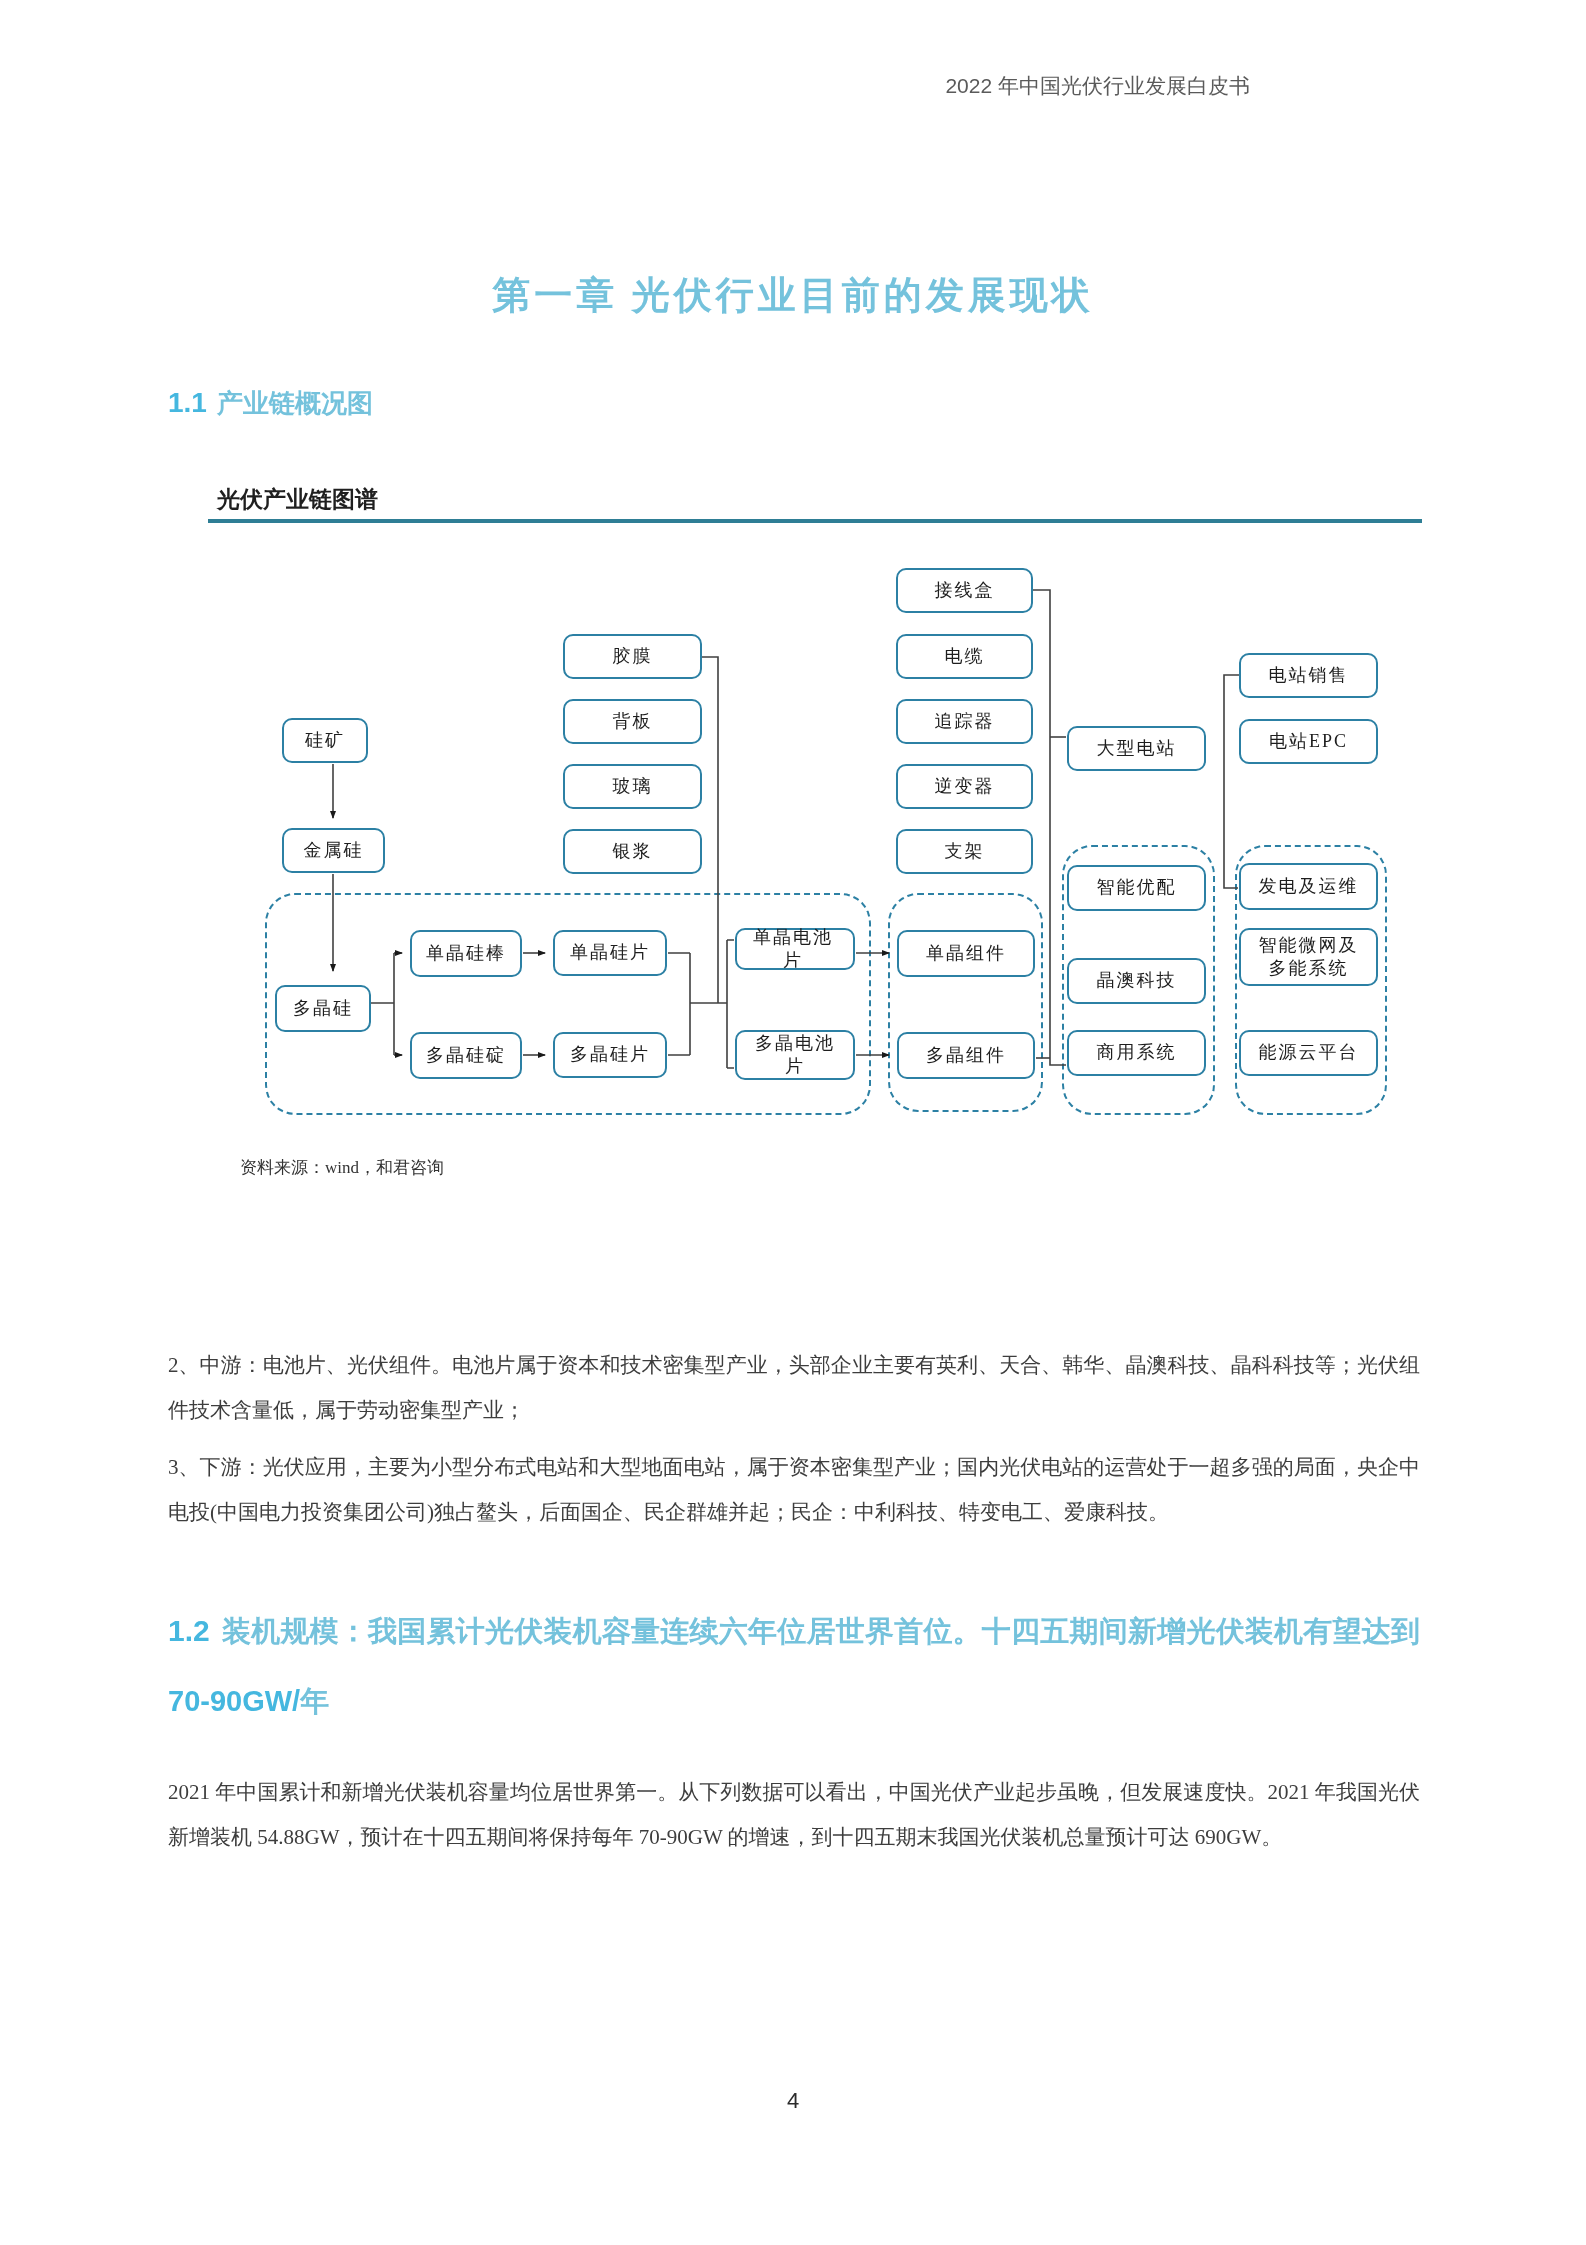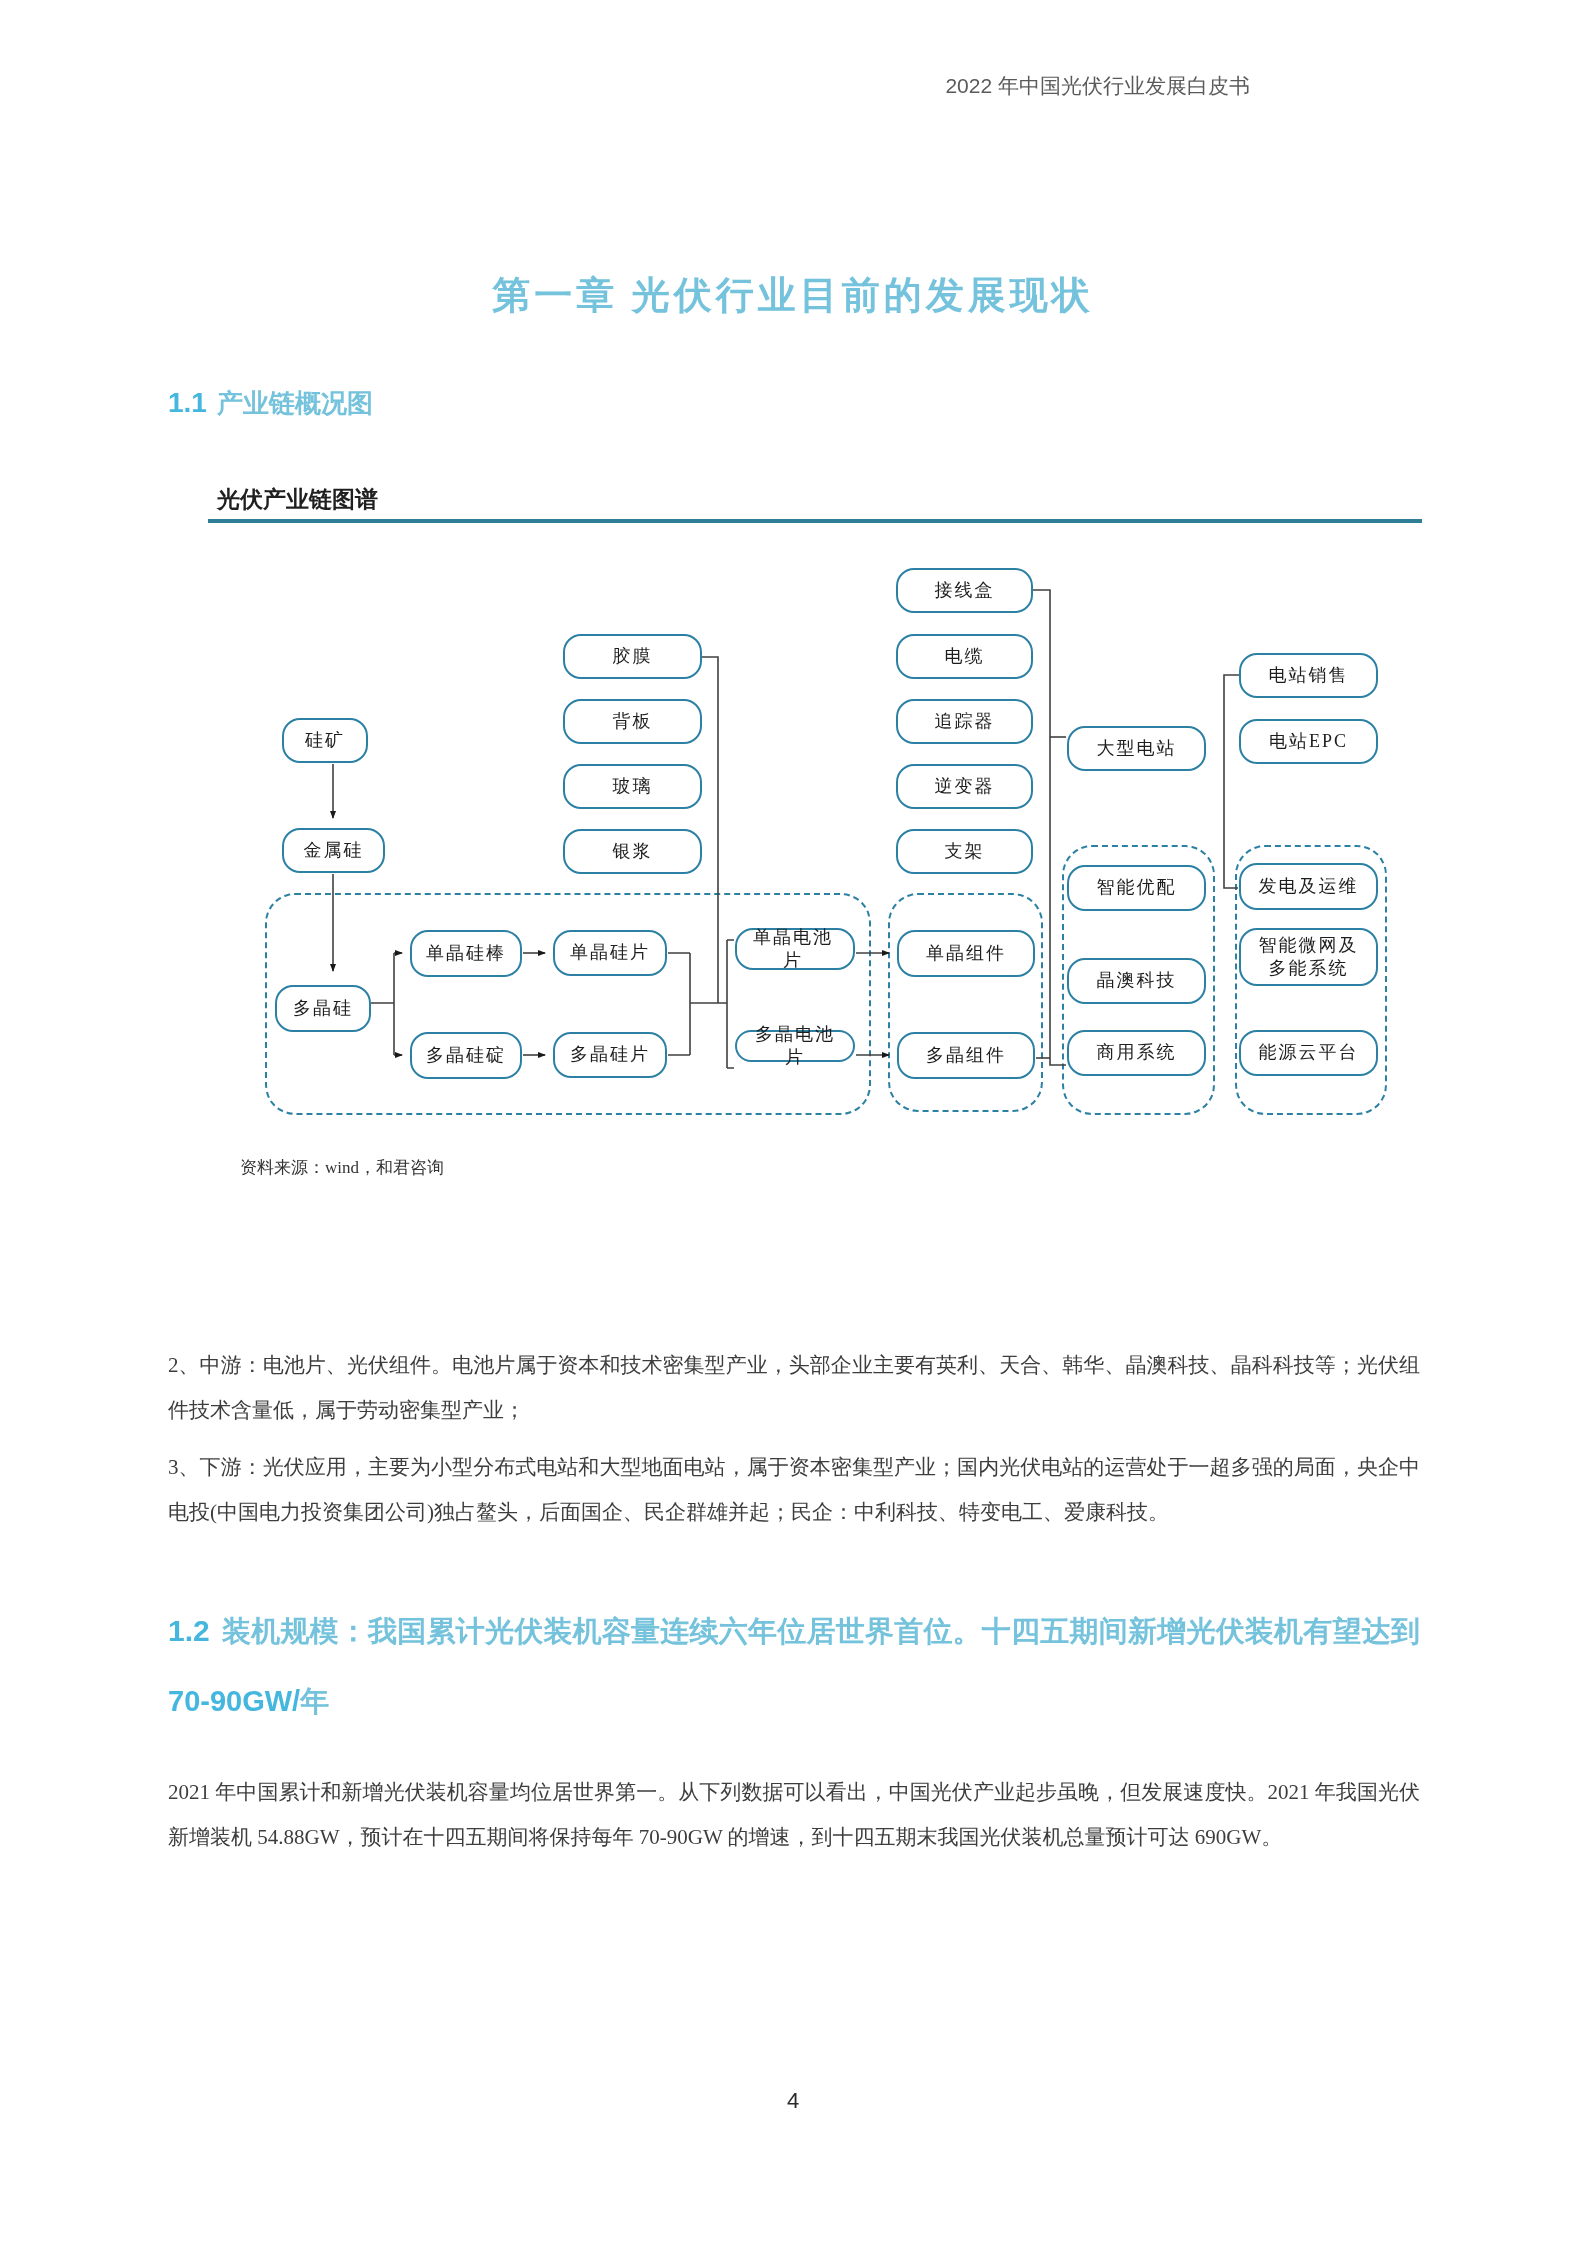--- a/index.html
+++ b/index.html
@@ -41,21 +41,21 @@
   }
   .sec12 .h-num{font-size:30px;margin-right:12px;}
   .sec12 .gw{font-family:"Liberation Sans","DejaVu Sans",sans-serif;color:#45b7df;}
   .page-num{
     top:2088px;left:0;width:100%;text-align:center;font-size:22px;color:#2b2b2b;
     font-family:"Liberation Sans","DejaVu Sans",sans-serif;
   }
   
   .node{
     position:absolute;box-sizing:border-box;background:#fff;
-    border:2px solid #2c80a4;border-radius:18px;
+    border:2px solid #2c80a4;border-radius:10px;
     display:flex;align-items:center;justify-content:center;text-align:center;
     font-size:18px;line-height:1.3;color:#1e1e1e;letter-spacing:2px;
     padding:2px 12px;z-index:3;
   }
   .group{
     position:absolute;box-sizing:border-box;border:2px dashed #2c80a4;
     border-radius:30px;z-index:1;background:transparent;
   }
   .wires{position:absolute;top:0;left:0;z-index:2;pointer-events:none;}
 </style>
@@ -121,21 +121,21 @@
   <div class="node" style="left:896px;top:699px;width:137px;height:45px;">追踪器</div>
   <div class="node" style="left:896px;top:764px;width:137px;height:45px;">逆变器</div>
   <div class="node" style="left:896px;top:829px;width:137px;height:45px;">支架</div>
 
   <div class="node" style="left:410px;top:930px;width:112px;height:47px;">单晶硅棒</div>
   <div class="node" style="left:553px;top:930px;width:114px;height:46px;">单晶硅片</div>
   <div class="node" style="left:410px;top:1032px;width:112px;height:47px;">多晶硅碇</div>
   <div class="node" style="left:553px;top:1032px;width:114px;height:46px;">多晶硅片</div>
 
   <div class="node" style="left:735px;top:928px;width:120px;height:42px;padding-left:8px;">单晶电池片</div>
-  <div class="node" style="left:735px;top:1030px;width:120px;height:32px;">多晶电池片</div>
+  <div class="node" style="left:735px;top:1030px;width:120px;height:50px;">多晶电池片</div>
   <div class="node" style="left:897px;top:930px;width:138px;height:47px;">单晶组件</div>
   <div class="node" style="left:897px;top:1032px;width:138px;height:47px;">多晶组件</div>
 
   <div class="node" style="left:1067px;top:726px;width:139px;height:45px;">大型电站</div>
   <div class="node" style="left:1239px;top:653px;width:139px;height:45px;">电站销售</div>
   <div class="node" style="left:1239px;top:719px;width:139px;height:45px;">电站EPC</div>
 
   <div class="node" style="left:1067px;top:865px;width:139px;height:46px;">智能优配</div>
   <div class="node" style="left:1067px;top:958px;width:139px;height:46px;">晶澳科技</div>
   <div class="node" style="left:1067px;top:1030px;width:139px;height:46px;">商用系统</div>

